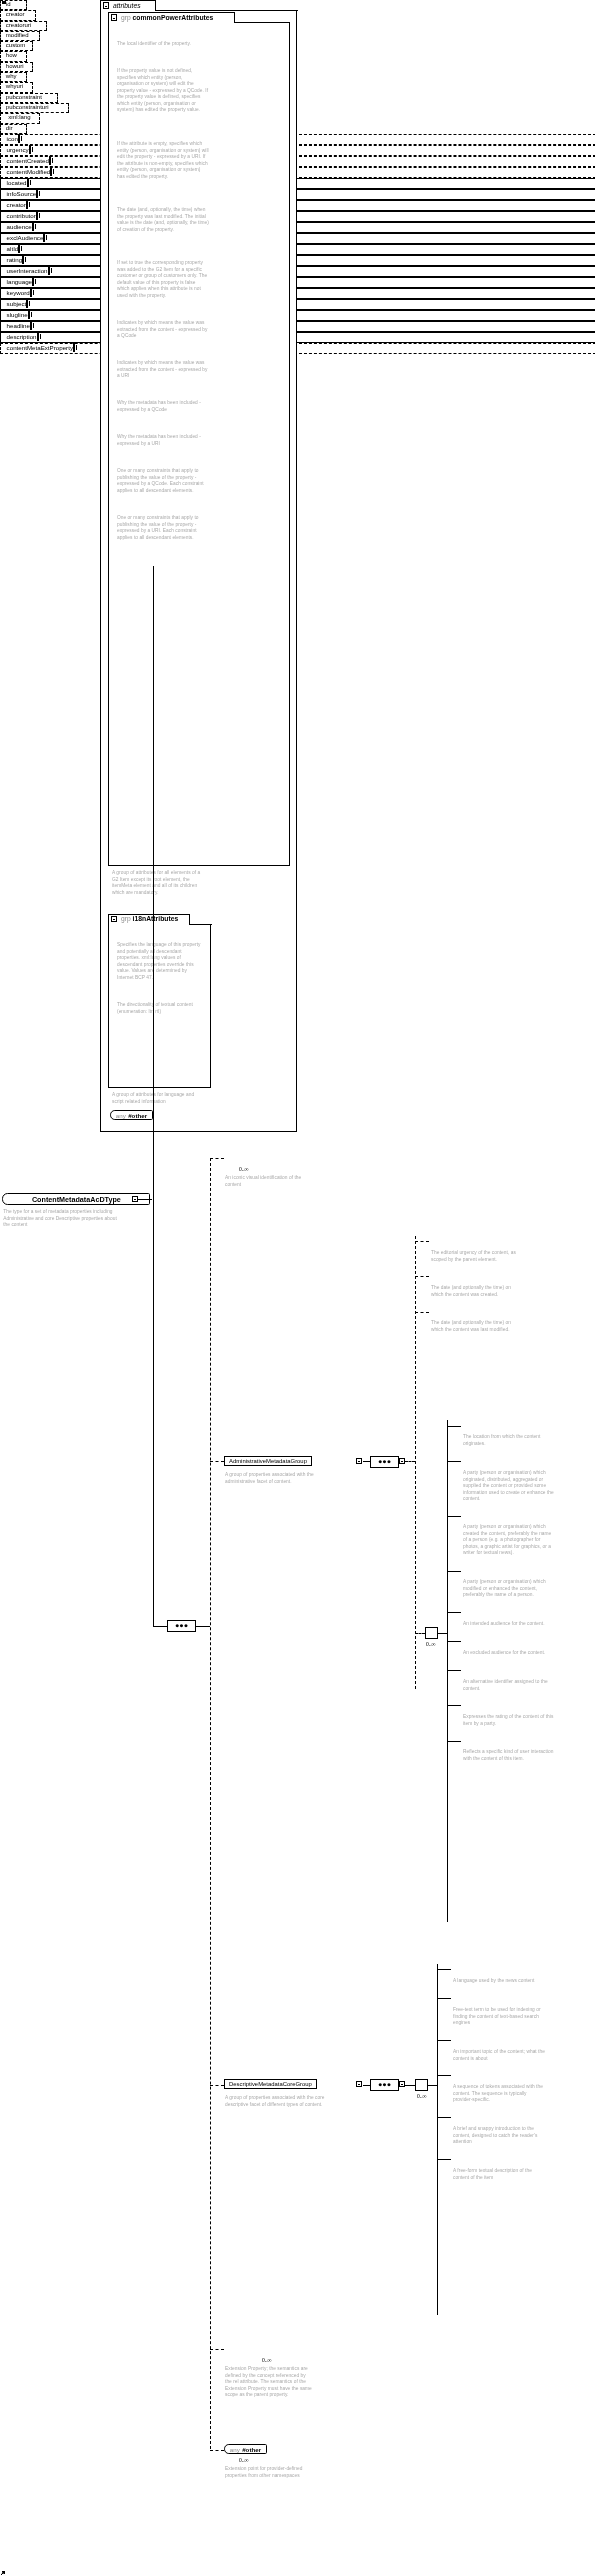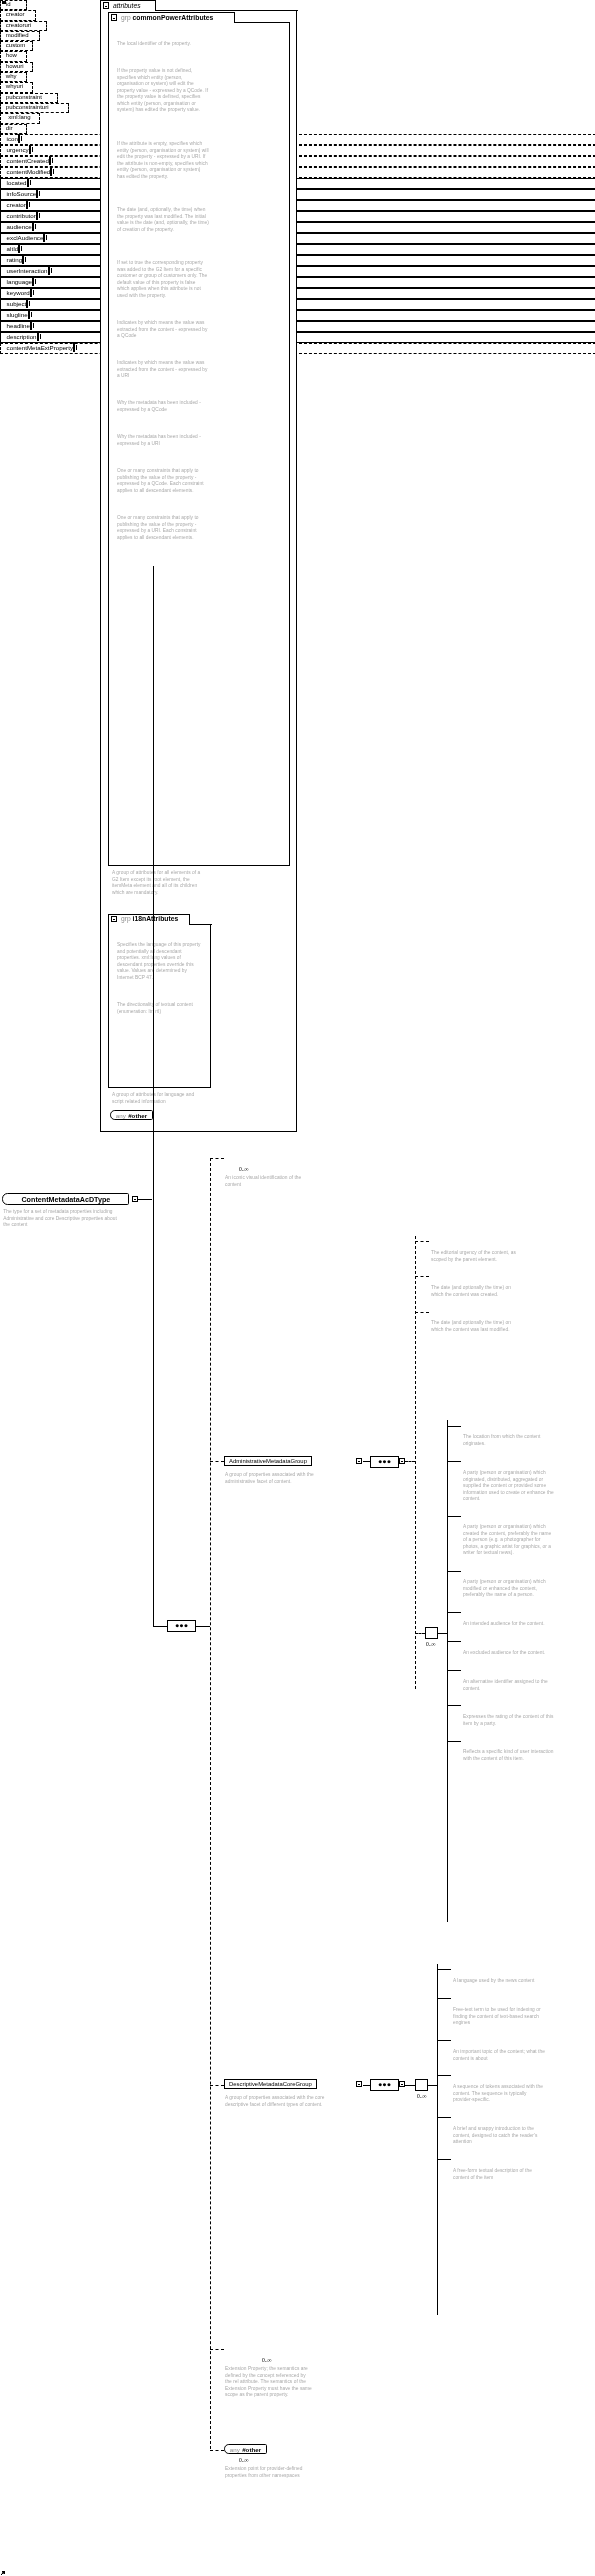--- a/index.html
+++ b/index.html
@@ -266,21 +266,21 @@
       <div class="attr-node" style="left: 116px; top: 988px; width: 27px;"><span class="lbl">dir</span></div>
       <div class="doc" style="left: 117px; top: 1002px; width: 87px;">The directionality of textual content (enumeration: ltr, rtl)</div>
     </div>
   <div class="doc" style="left:112px; top:1092px; width:94px;">A group of attributes for language and script related information</div>
 
   <div class="anycap" style="left:110px; top:1110px;">
     <span class="any-kw">any</span>
     <span>#other</span>
   </div>
 
-  <div class="capsule" style="left:2.4px; top:1193px; width:127px;">
+  <div class="capsule" style="left:2.4px; top:1193px; width:148px;">
     <span>ContentMetadataAcDType</span>
   </div>
   <div class="minibox" style="left:132px; top:1196px;"></div>
   <div class="doc" style="left:3.2px; top:1209px; width:121px;">The type for a  set of metadata properties including Administrative and core Descriptive properties about the content</div>
 
   <div class="ln h" style="left:138px; top:1199px; width:14.3px;"></div>
   <div class="ln v" style="left:153px; top:566px; height:633px;"></div>
   <div class="ln v" style="left:153px; top:1199px; height:427px;"></div>
   <div class="ln h" style="left:153px; top:1626px; width:14.3px;"></div>
 

